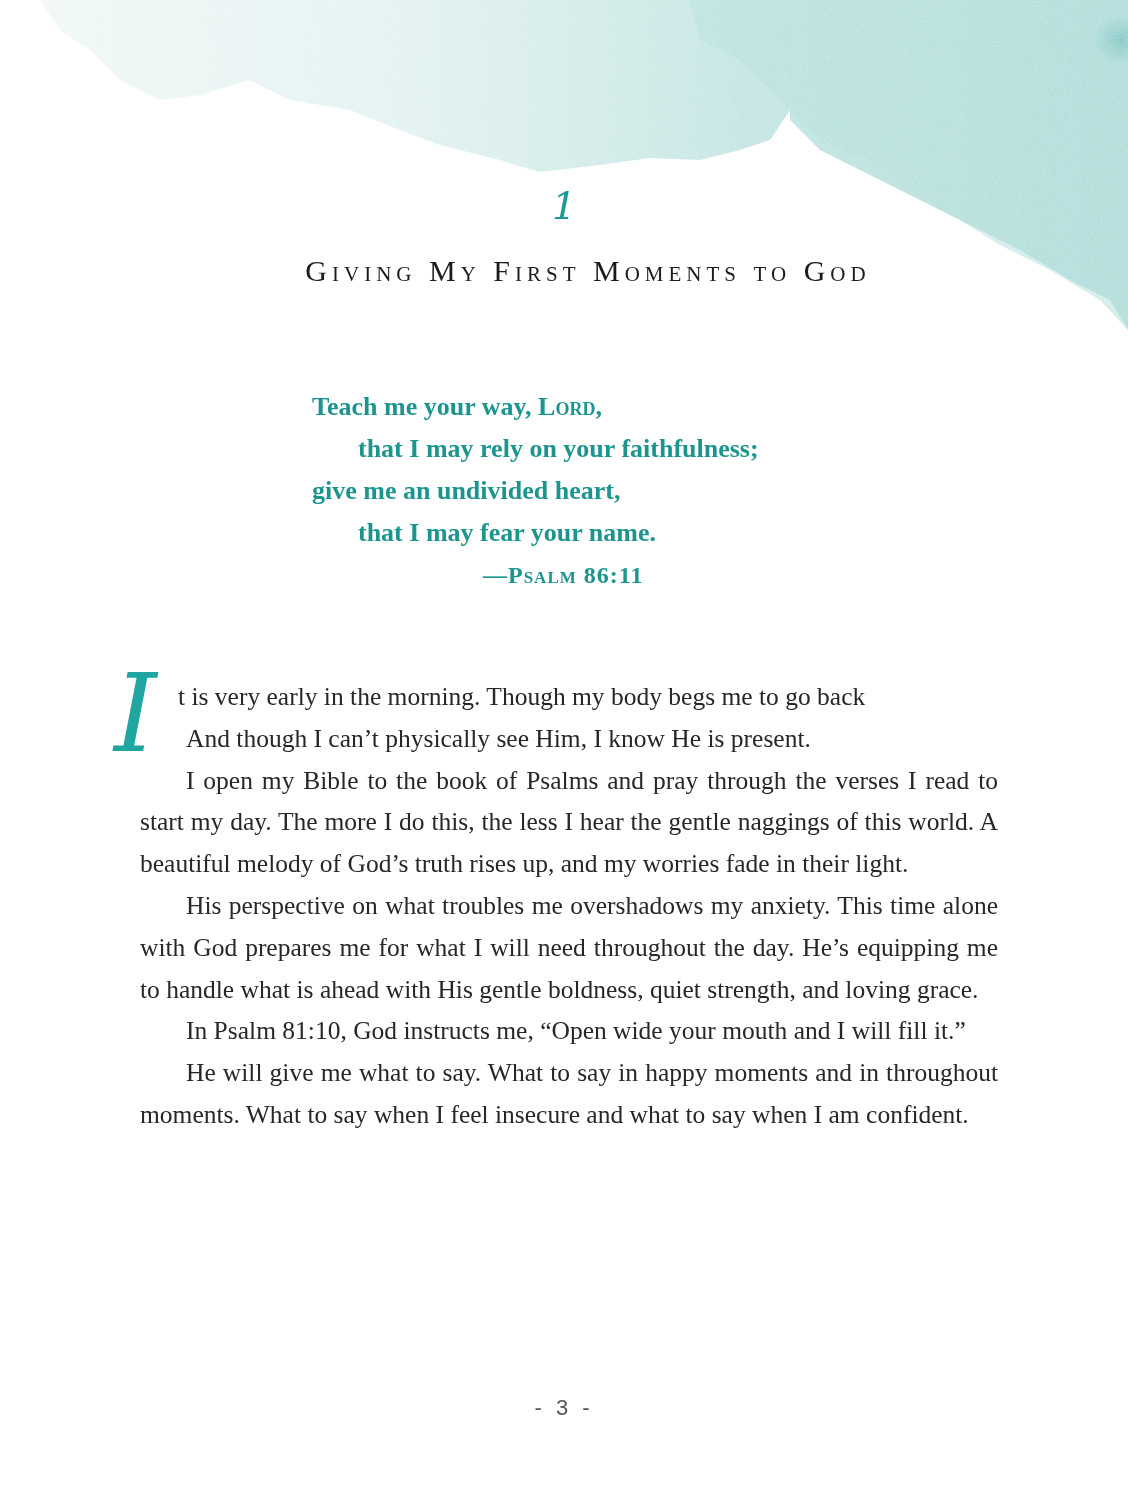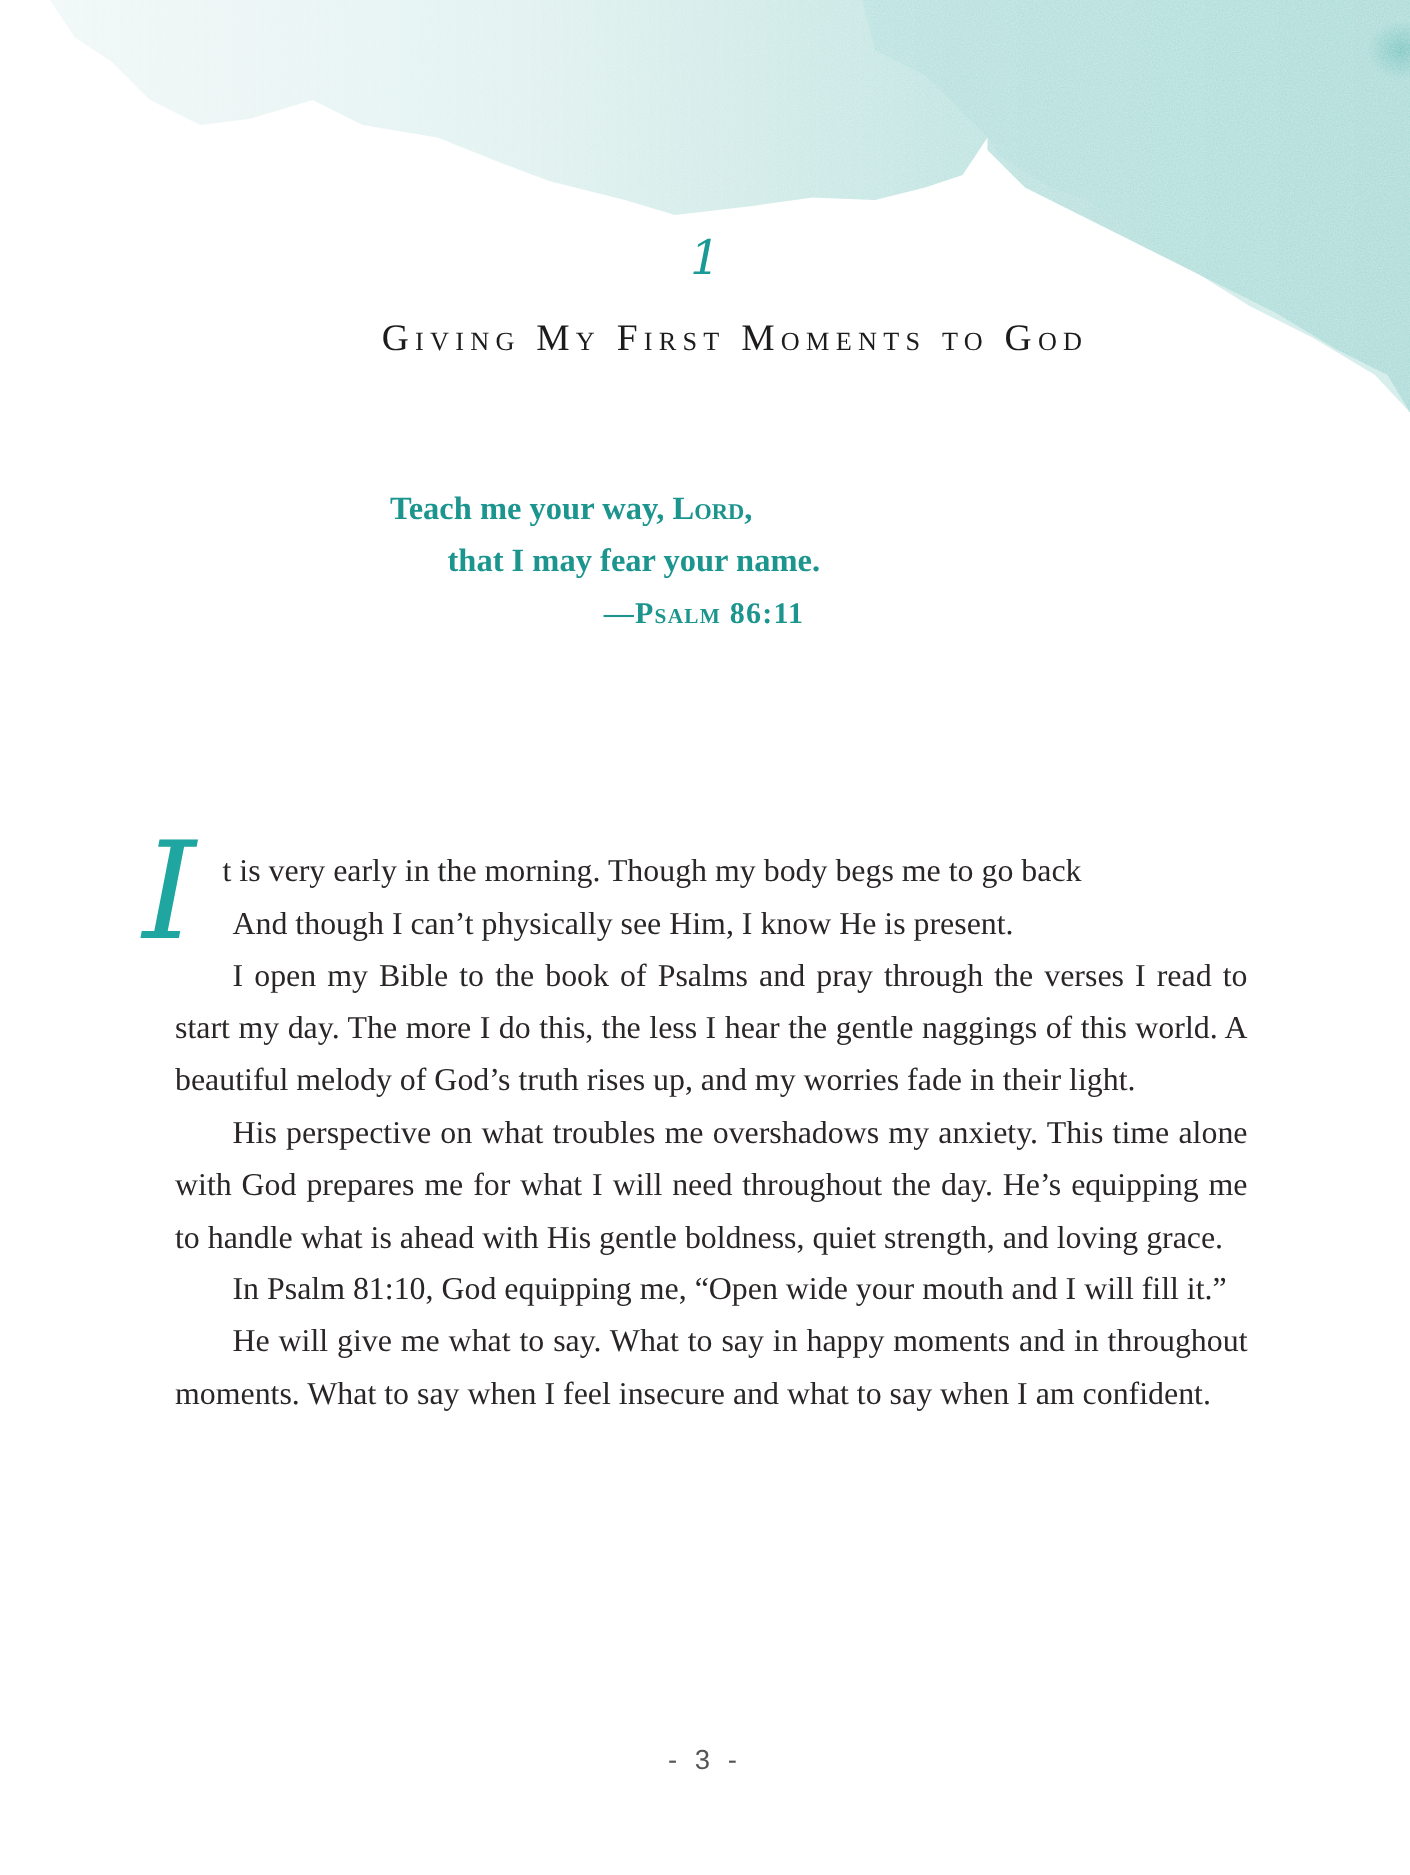--- a/index.html
+++ b/index.html
@@ -62,29 +62,31 @@
     <path d="M690 0 L1128 0 L1128 330 L1100 300 L1050 270 L1000 245 L960 220 L930 200 L900 180 L870 160 L840 150 L800 125 L790 110 L780 100 L740 60 L700 40 Z" fill="#a9dcd8" opacity="0.55"></path>
     <rect x="900" y="0" width="228" height="200" fill="url(#spot)"></rect>
   </g>
 </svg>
 
 <div class="chapter-number">1</div>
 <div class="chapter-title">Giving My First Moments to God</div>
 
 <div class="epigraph">
   <div class="line"><span>Teach me your way, </span><span class="sc">Lord</span><span>,</span></div>
+  <div class="line indent">that I may rely on your faithfulness;</div>
+  <div class="line">give me an undivided heart,</div>
   <div class="line indent">that I may fear your name.</div>
   <div class="line ref">—Psalm 86:11</div>
 </div>
 
 <div class="body-text">
   <p class="first dropcap-wrap">
     <span class="dropcap">I</span>
     <span class="rest">t is very early in the morning. Though my body begs me to go back</span>
   </p>
   <p>And though I can’t physically see Him, I know He is present.</p>
   <p>I open my Bible to the book of Psalms and pray through the verses I read to start my day. The more I do this, the less I hear the gentle naggings of this world. A beautiful melody of God’s truth rises up, and my worries fade in their light.</p>
   <p>His perspective on what troubles me overshadows my anxiety. This time alone with God prepares me for what I will need throughout the day. He’s equipping me to handle what is ahead with His gentle boldness, quiet strength, and loving grace.</p>
-  <p>In Psalm 81:10, God equipping me, “Open wide your mouth and I will fill it.”</p>
+  <p>In Psalm 81:10, God instructs me, “Open wide your mouth and I will fill it.”</p>
   <p>He will give me what to say. What to say in happy moments and in throughout moments. What to say when I feel insecure and what to say when I am confident.</p>
 </div>
 
 <div class="page-number">- 3 -</div>
 
 </body></html>

